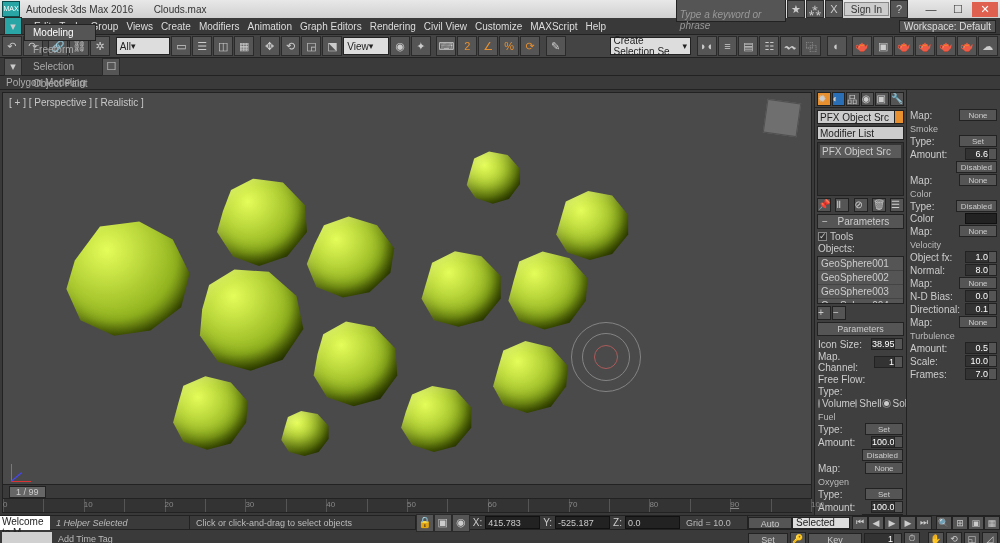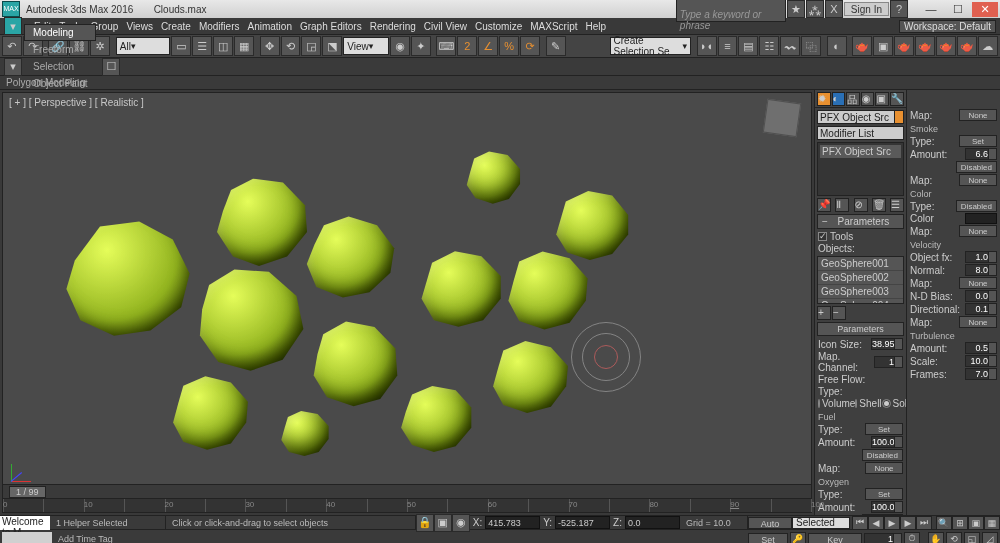--- a/index.html
+++ b/index.html
@@ -418,21 +418,21 @@
       </div>
     <div class="prow">
         <span class="lab">Frames:</span>
         <div class="spin">7.0</div>
       </div>
   </div>
 </div>
 
 <div class="statusbar">
   <div class="promptbox"><span>Welcome to M</span></div>
-  <div class="status-seg" style="width:116px;">1 Helper Selected</div>
+  <div class="status-seg" style="width:140px;font-style:italic;">1 Helper Selected</div>
   <div class="status-seg" style="flex:1">Click or click-and-drag to select objects</div>
   <div class="tbtn small">🔒</div>
   <div class="tbtn small">▣</div>
   <div class="tbtn small">◉</div>
   <span style="margin:0 3px;">X:</span>
     <div class="coordbox">415.783</div>
   <span style="margin:0 3px;">Y:</span>
     <div class="coordbox">-525.187</div>
   <span style="margin:0 3px;">Z:</span>
     <div class="coordbox">0.0</div>

